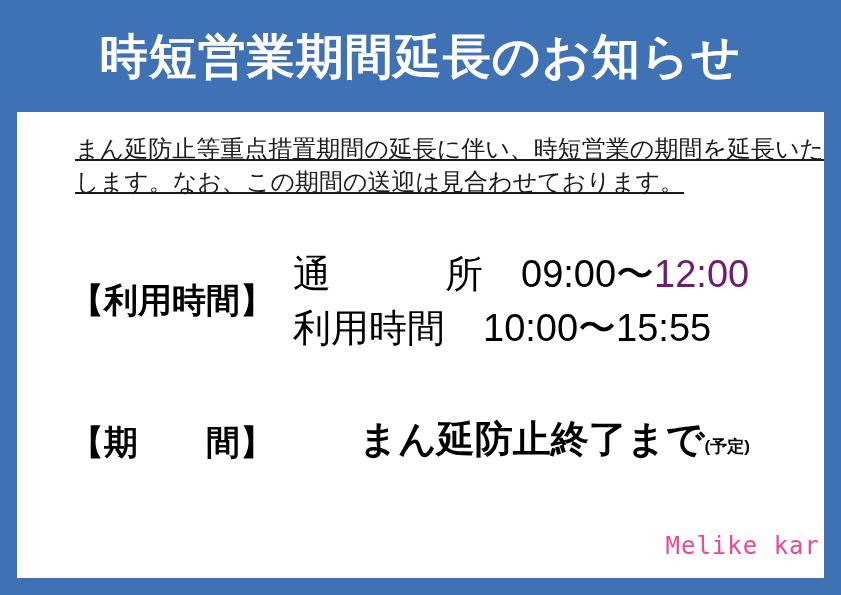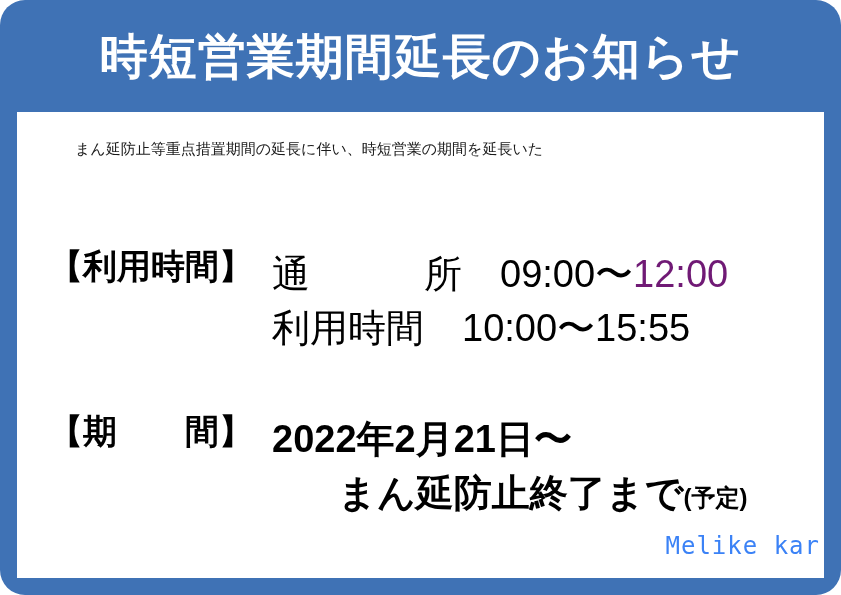--- a/index.html
+++ b/index.html
@@ -7,21 +7,20 @@
     padding: 0;
     background: #ffffff;
   }
   #poster {
     position: relative;
     width: 841px;
     height: 595px;
     background: #3f72b5;
     overflow: hidden;
     font-family: "Liberation Sans", "DejaVu Sans", sans-serif;
-    border-radius: 25px;
     -webkit-font-smoothing: antialiased;
   }
 
   
   .title-bar {
     position: absolute;
     left: 0;
     top: 0;
     width: 841px;
     height: 112px;
@@ -50,31 +49,33 @@
     overflow: hidden;
   }
 
   
   .intro {
     position: absolute;
     left: 58px;
     top: 20px;
     width: 700px;
     color: #1a1a1a;
-    font-size: 15px;
+    font-size: 24px;
     line-height: 33px;
     white-space: nowrap;
+    text-decoration: underline;
   }
   .intro div { white-space: nowrap; }
 
   
   .row {
     position: absolute;
     display: flex;
-    left: 32px;
+    align-items: center;
+    left: 53px;
     width: 760px;
   }
   #row-hours { top: 135px; }
   #row-period { top: 300px; }
 
   .row-label {
     flex: 0 0 auto;
     width: 205px;
     color: #000000;
     font-size: 34px;
@@ -95,64 +96,64 @@
   }
   .line-bold { font-weight: bold; }
   .line-reg  { font-weight: normal; }
 
   .accent { color: #701a75; }
 
   .line-indent-1 { padding-left: 18px; }
   .line-indent-2 { padding-left: 84px; }
 
   .small-note {
-    font-size: 24px;
+    font-size: 17px;
     font-weight: bold;
     vertical-align: baseline;
   }
 
   
   .watermark {
     position: absolute;
     right: 4px;
     bottom: 18px;
-    color: #3b82f6;
+    color: #ec4899;
     font-family: "DejaVu Sans Mono", "Liberation Mono", monospace;
     font-size: 24px;
     letter-spacing: 1px;
     white-space: nowrap;
   }
 </style>
 </head>
 <body>
 
 <div id="poster">
 
   <div class="title-bar">
     <div class="title-text">時短営業期間延長のお知らせ</div>
   </div>
 
   <div class="panel">
 
     <div class="intro">
       <div>まん延防止等重点措置期間の延長に伴い、時短営業の期間を延長いた</div>
+      <div>します。なお、この期間の送迎は見合わせております。</div>
     </div>
 
     <div class="row" id="row-hours">
       <div class="row-label">【利用時間】</div>
       <div class="row-body">
         <div class="line line-reg line-indent-1"><span>通　　　所</span><span>　09:00〜</span><span class="accent">12:00</span></div>
         <div class="line line-reg line-indent-1"><span>利用時間</span><span>　10:00〜15:55</span></div>
       </div>
     </div>
 
     <div class="row" id="row-period">
       <div class="row-label">【期　　間】</div>
       <div class="row-body">
-        <div class="line line-bold line-indent-1">2022年2月21日〜</div>
         <div class="line line-bold line-indent-2"><span>まん延防止終了まで</span><span class="small-note">(予定)</span></div>
       </div>
     </div>
 
     <div class="watermark">Melike kar</div>
 
   </div>
 </div>
 
 </body></html>

